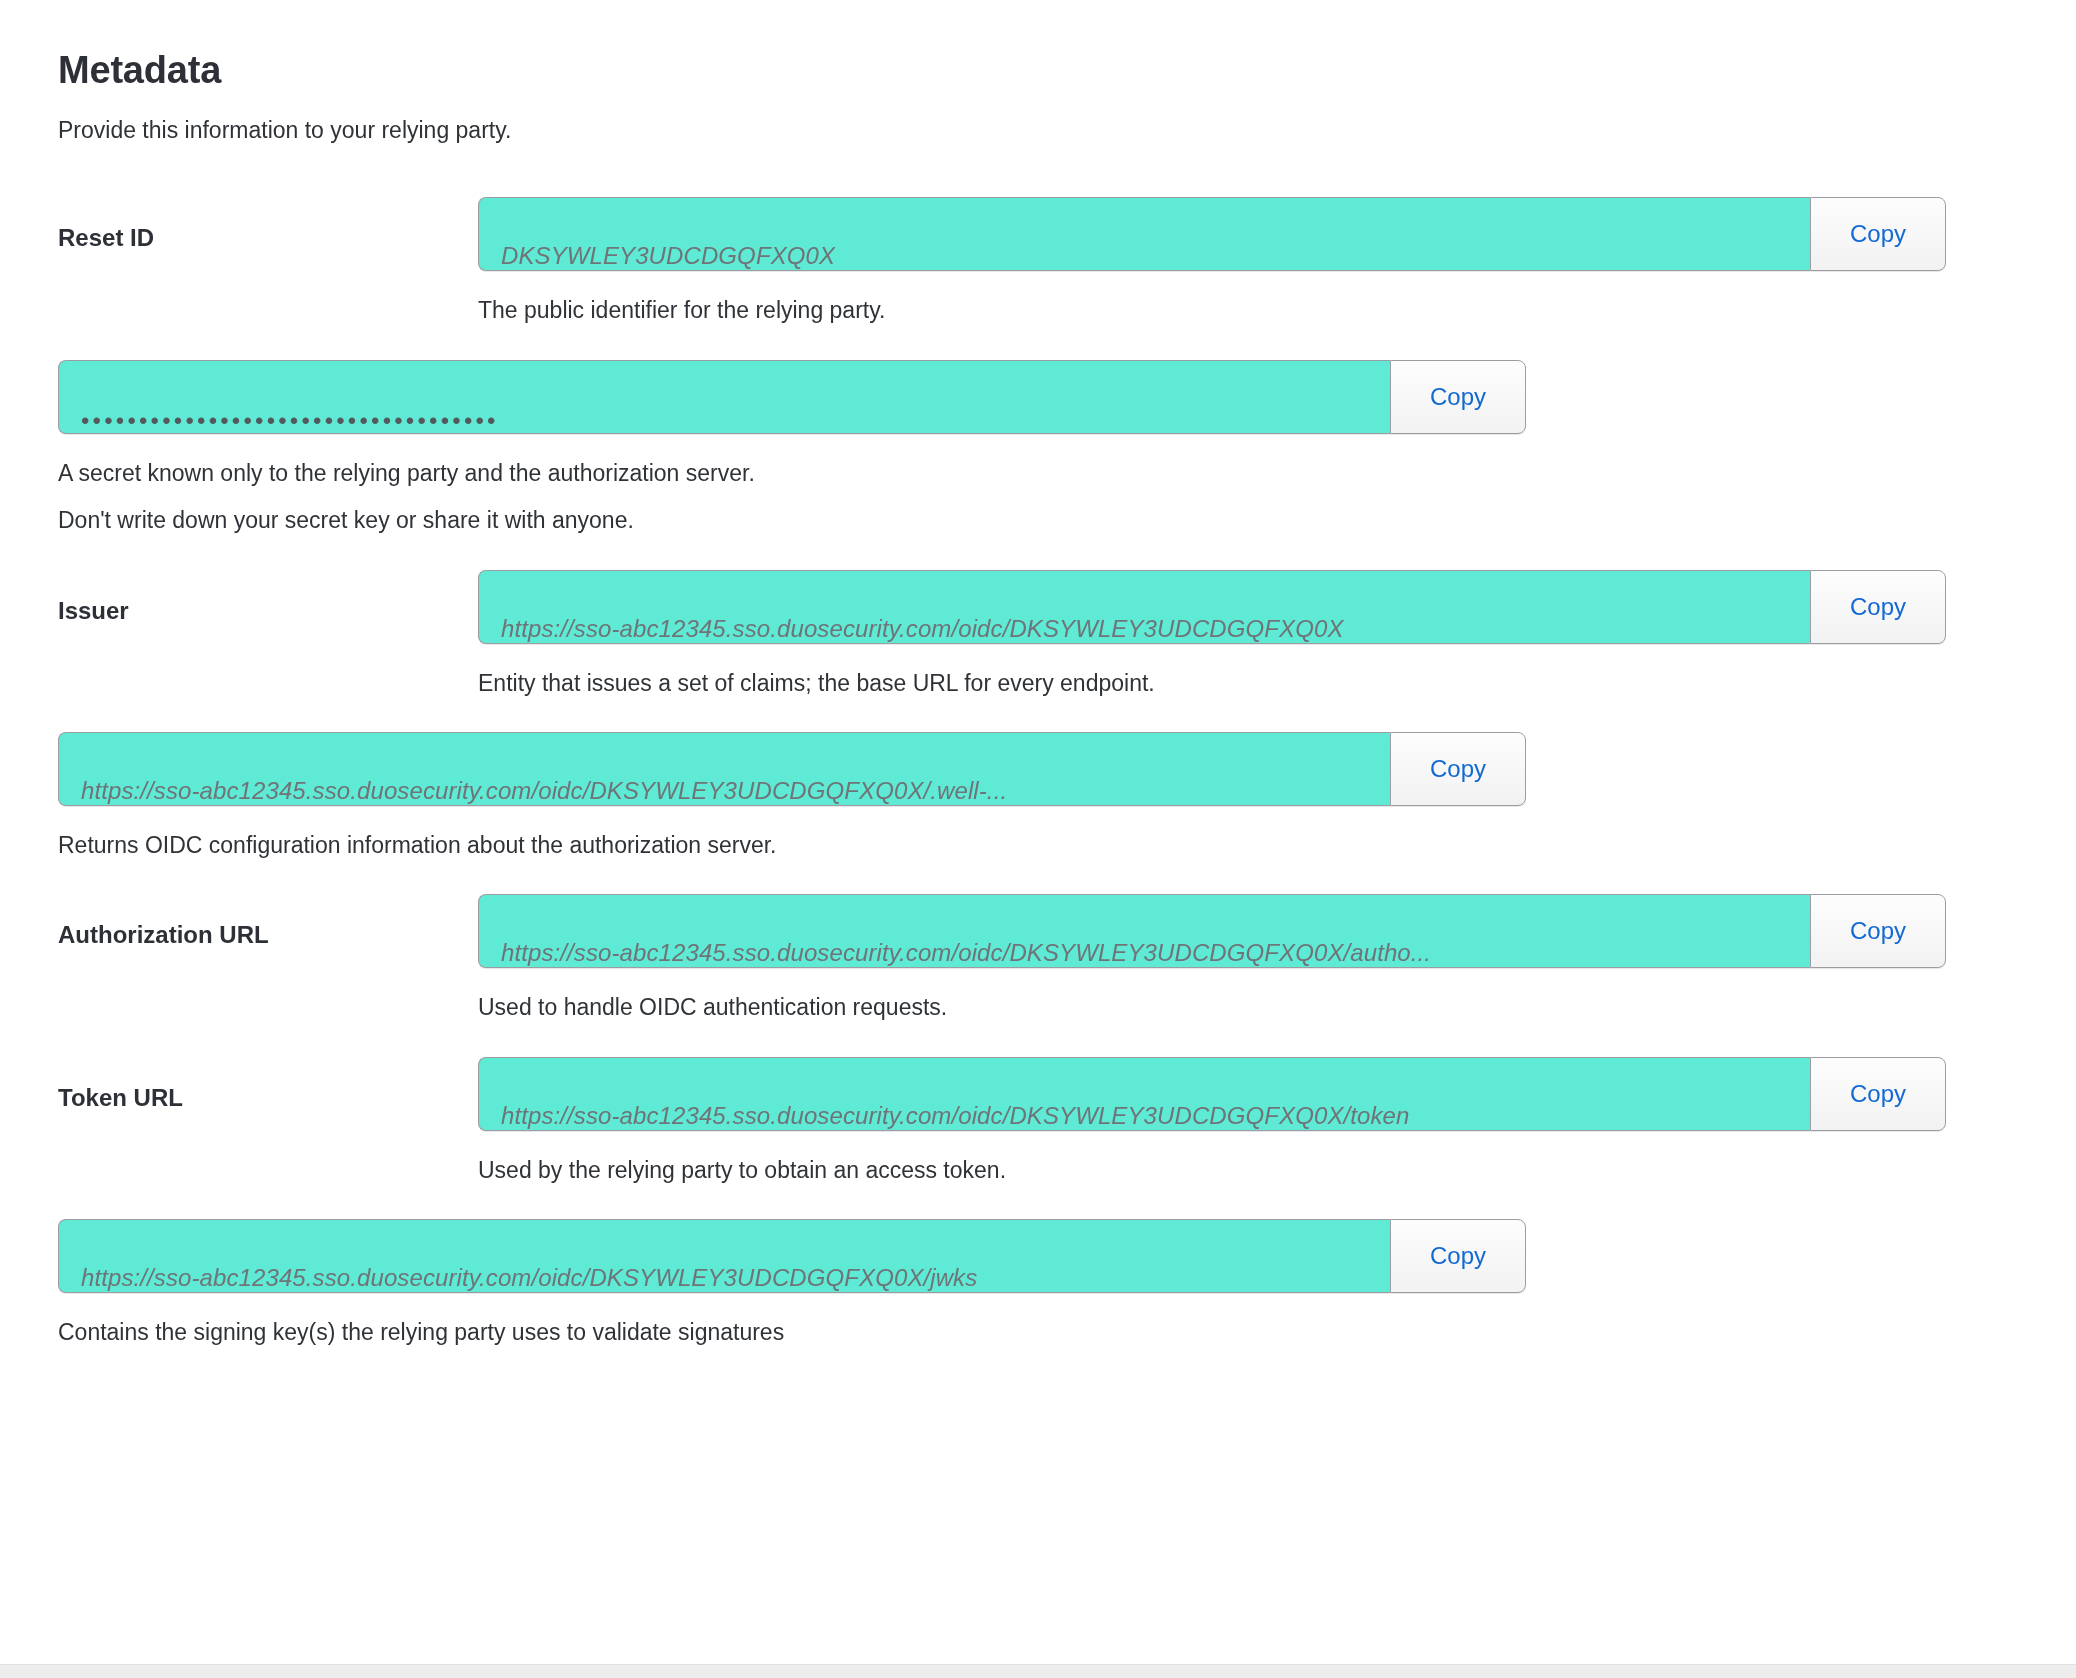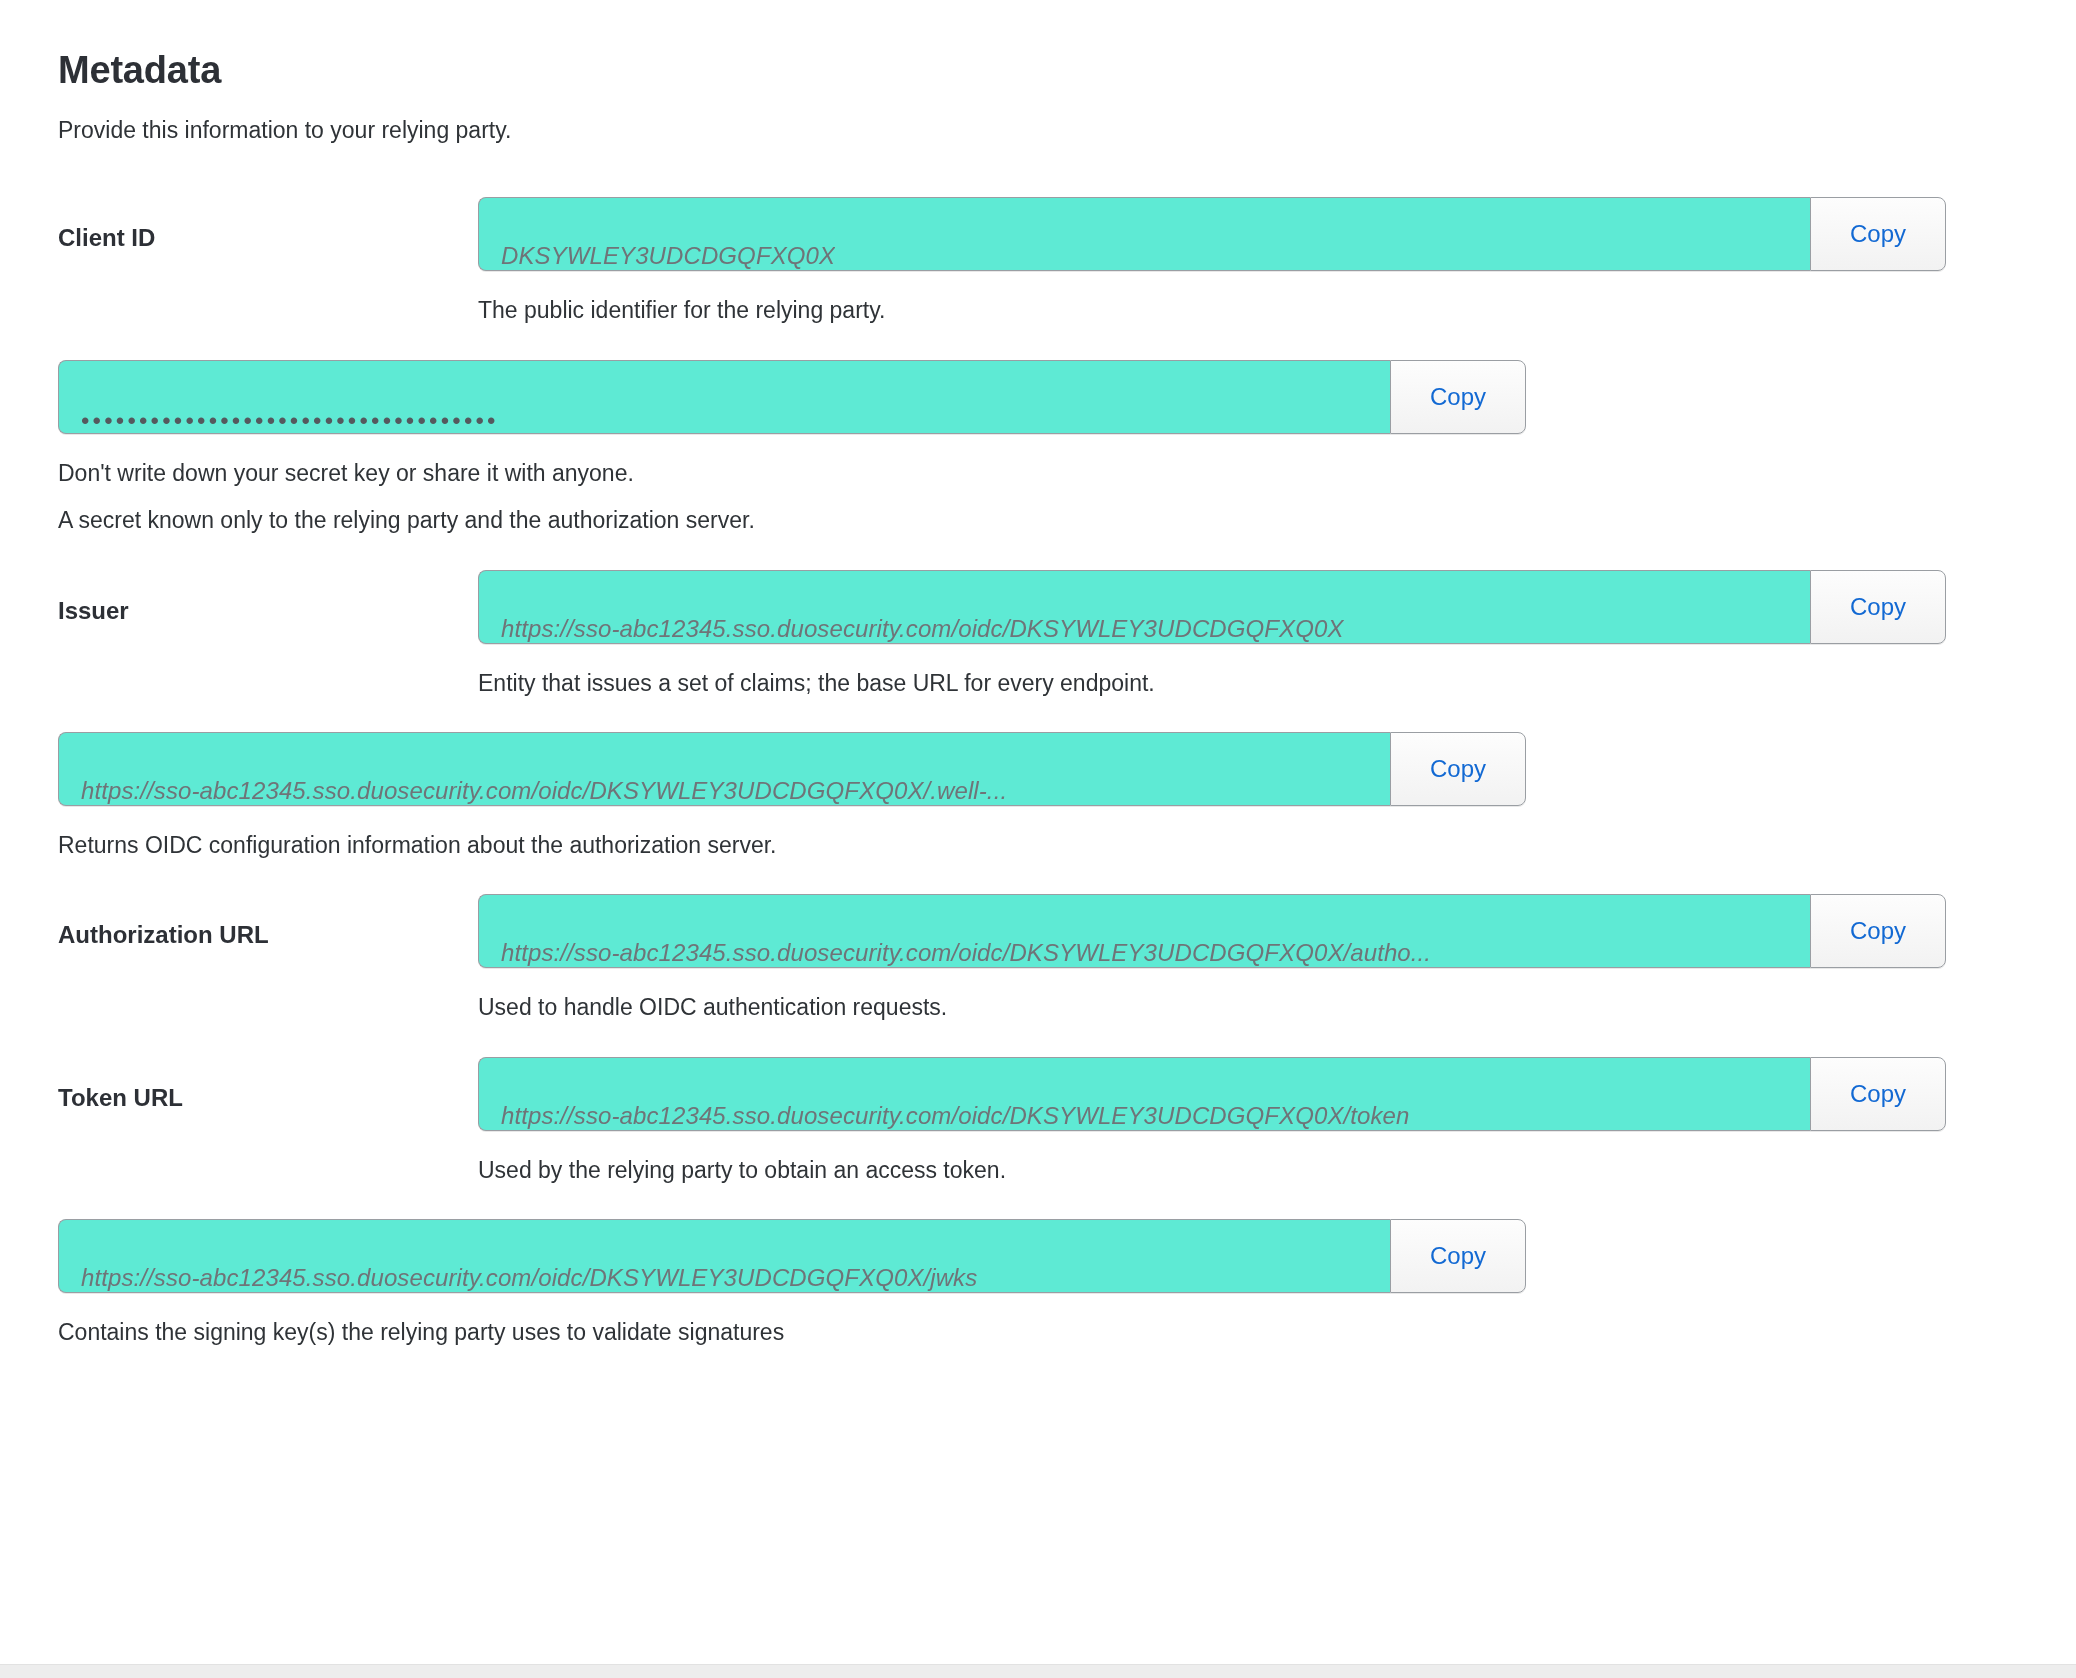--- a/index.html
+++ b/index.html
@@ -169,42 +169,42 @@
 
 <div class="page">
 
   <div class="section-header">
     <h1 class="section-title">Metadata</h1>
     <div class="section-subtitle">Provide this information to your relying party.</div>
   </div>
 
   <div class="form" id="form-rows">
       <div class="row">
-        <div class="row-label">Client ID</div>
+        <div class="row-label">Reset ID</div>
         <div class="row-body">
           <div class="input-group">
             <div class="field">
               <span class="field-value">DKSYWLEY3UDCDGQFXQ0X</span>
             </div>
             <div class="copy-btn">Copy</div>
           </div>
           <div class="help">
             <div class="help-line">The public identifier for the relying party.</div>
           </div>
         </div>
       </div>
       <div class="row">
         <div class="row-body"><div class="input-group">
             <div class="field">
               <span class="field-value field-dots">••••••••••••••••••••••••••••••••••••</span>
             </div>
             <div class="copy-btn">Copy</div>
           </div><div class="help">
+            <div class="help-line">A secret known only to the relying party and the authorization server.</div>
             <div class="help-line">Don't write down your secret key or share it with anyone.</div>
-            <div class="help-line">A secret known only to the relying party and the authorization server.</div>
           </div></div>
       </div>
       <div class="row">
         <div class="row-label">Issuer</div>
         <div class="row-body">
           <div class="input-group">
             <div class="field">
               <span class="field-value">https://sso-abc12345.sso.duosecurity.com/oidc/DKSYWLEY3UDCDGQFXQ0X</span>
             </div>
             <div class="copy-btn">Copy</div>

